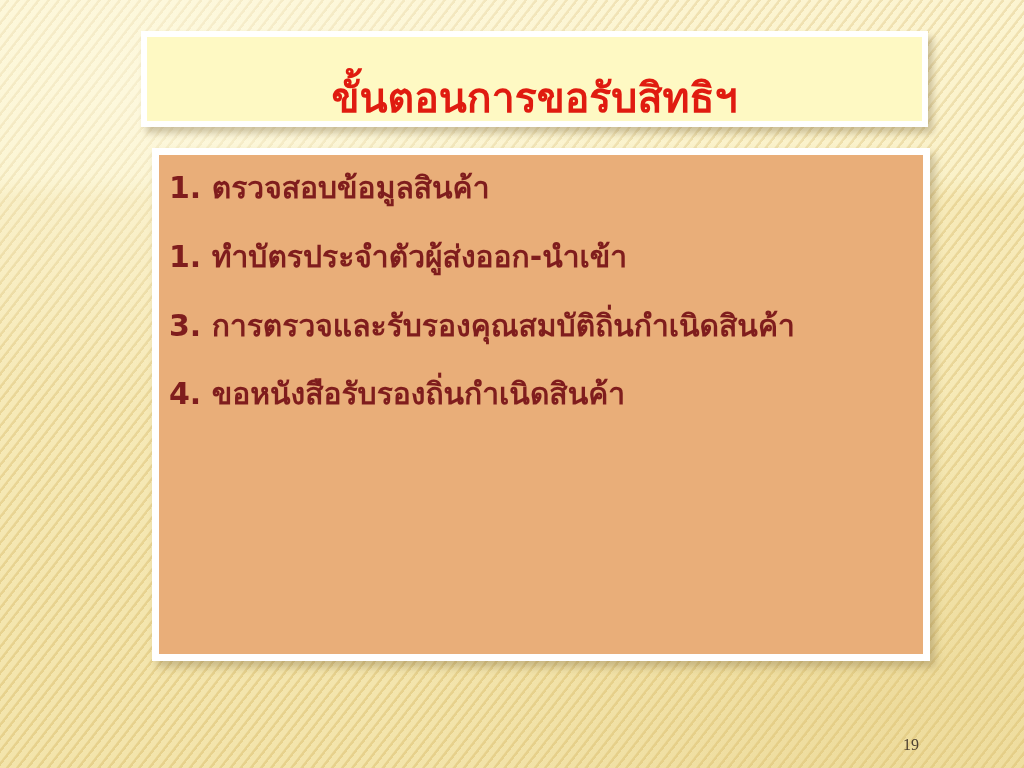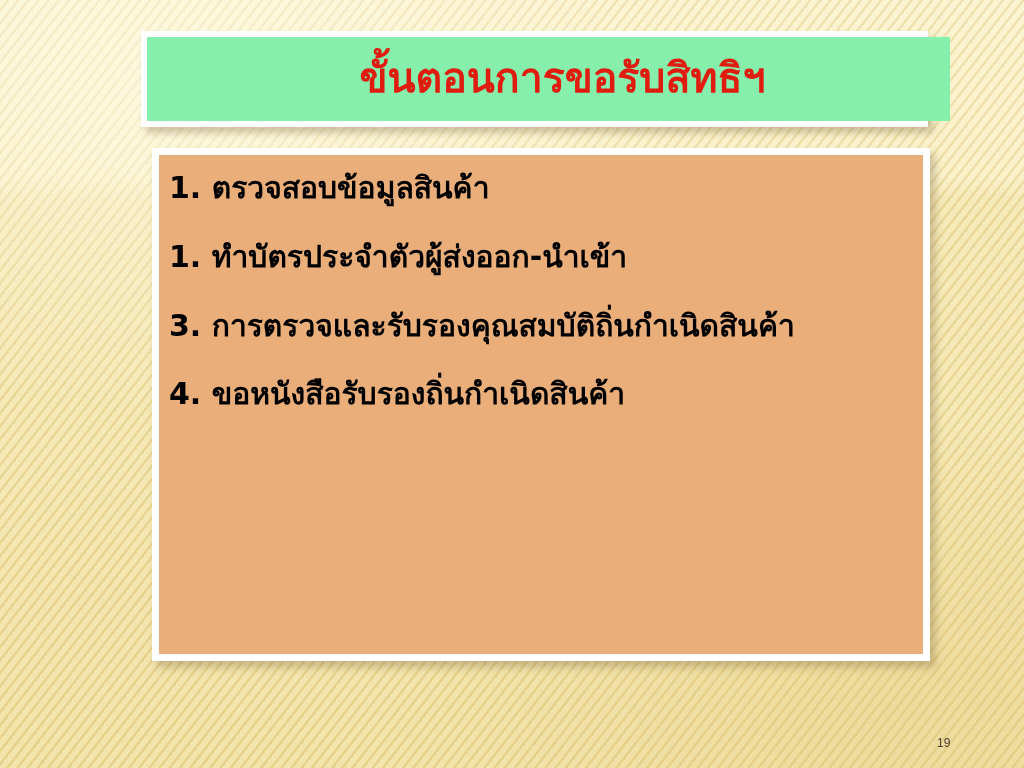--- a/index.html
+++ b/index.html
@@ -69,25 +69,24 @@
     height: 96px;
     background: #ffffff;
     padding: 6px;
     box-sizing: border-box;
     box-shadow: 5px 6px 7px rgba(120, 100, 60, 0.35);
     z-index: 3;
   }
   .title-inner {
     width: 100%;
     height: 100%;
-    background: #86efac;
+    background: #fef9c3;
     display: flex;
-    align-items: center;
+    align-items: flex-end;
     justify-content: center;
-    padding-left: 28px;
   }
   .title-text {
     color: #e01b10;
     font-size: 41px;
     font-weight: bold;
     line-height: 1.1;
     letter-spacing: 0px;
     white-space: nowrap;
     font-family: "DejaVu Sans", "Liberation Sans", sans-serif;
   }
@@ -111,38 +110,38 @@
     background: #e9ae79;
     box-sizing: border-box;
     padding: 16px 14px 0 10px;
   }
   .bullet-list {
     list-style: none;
     margin: 0;
     padding: 0;
   }
   .bullet-item {
-    color: #000000;
+    color: #7f1d1d;
     font-size: 30px;
     font-weight: bold;
     line-height: 1.16;
     margin: 0 0 34px 0;
     white-space: nowrap;
     font-family: "DejaVu Sans", "Liberation Sans", sans-serif;
   }
   .bullet-item:last-child { margin-bottom: 16px; }
 
   
   .page-number {
     position: absolute;
-    left: 937px;
+    left: 903px;
     top: 736px;
-    font-size: 12px;
+    font-size: 16px;
     color: #4e4132;
-    font-family: Liberation Sans, sans-serif;
+    font-family: Liberation Serif, serif;
     z-index: 4;
   }
 
   
   .logo {
     position: absolute;
     left: 947px;
     top: 704px;
     width: 70px;
     height: 58px;

